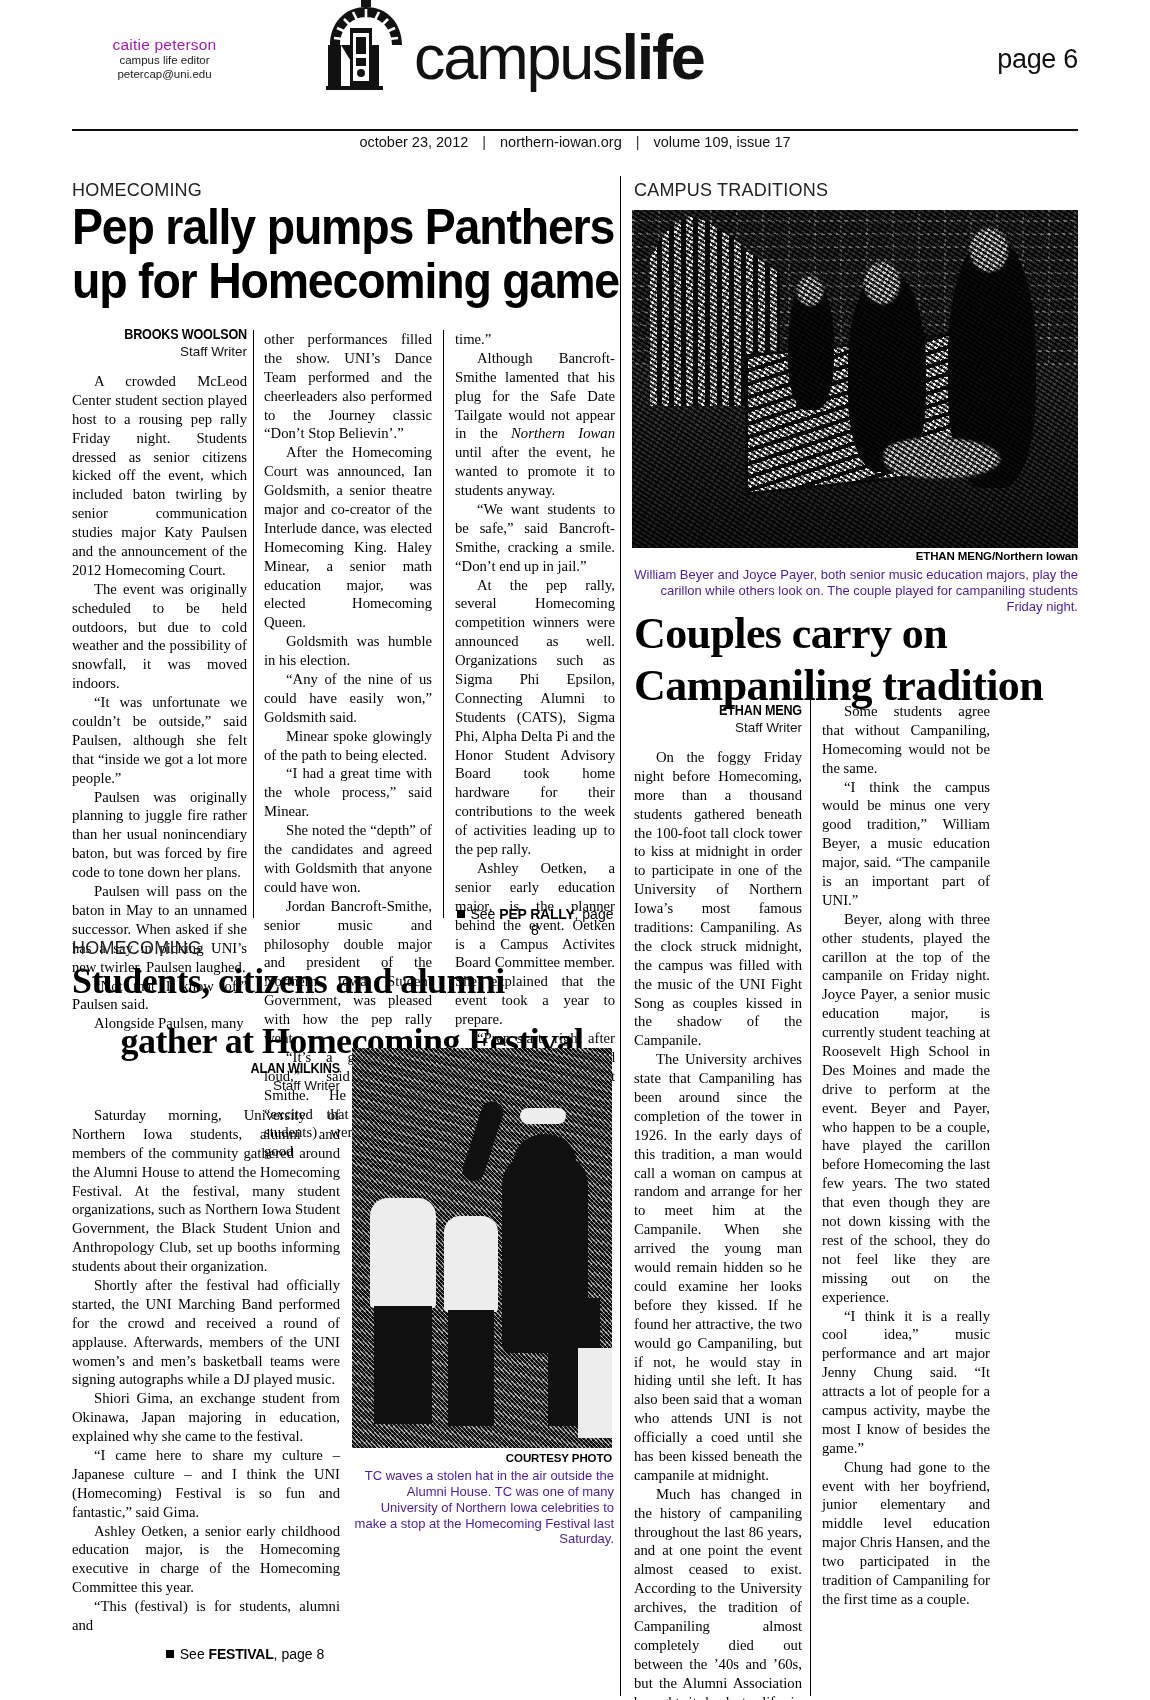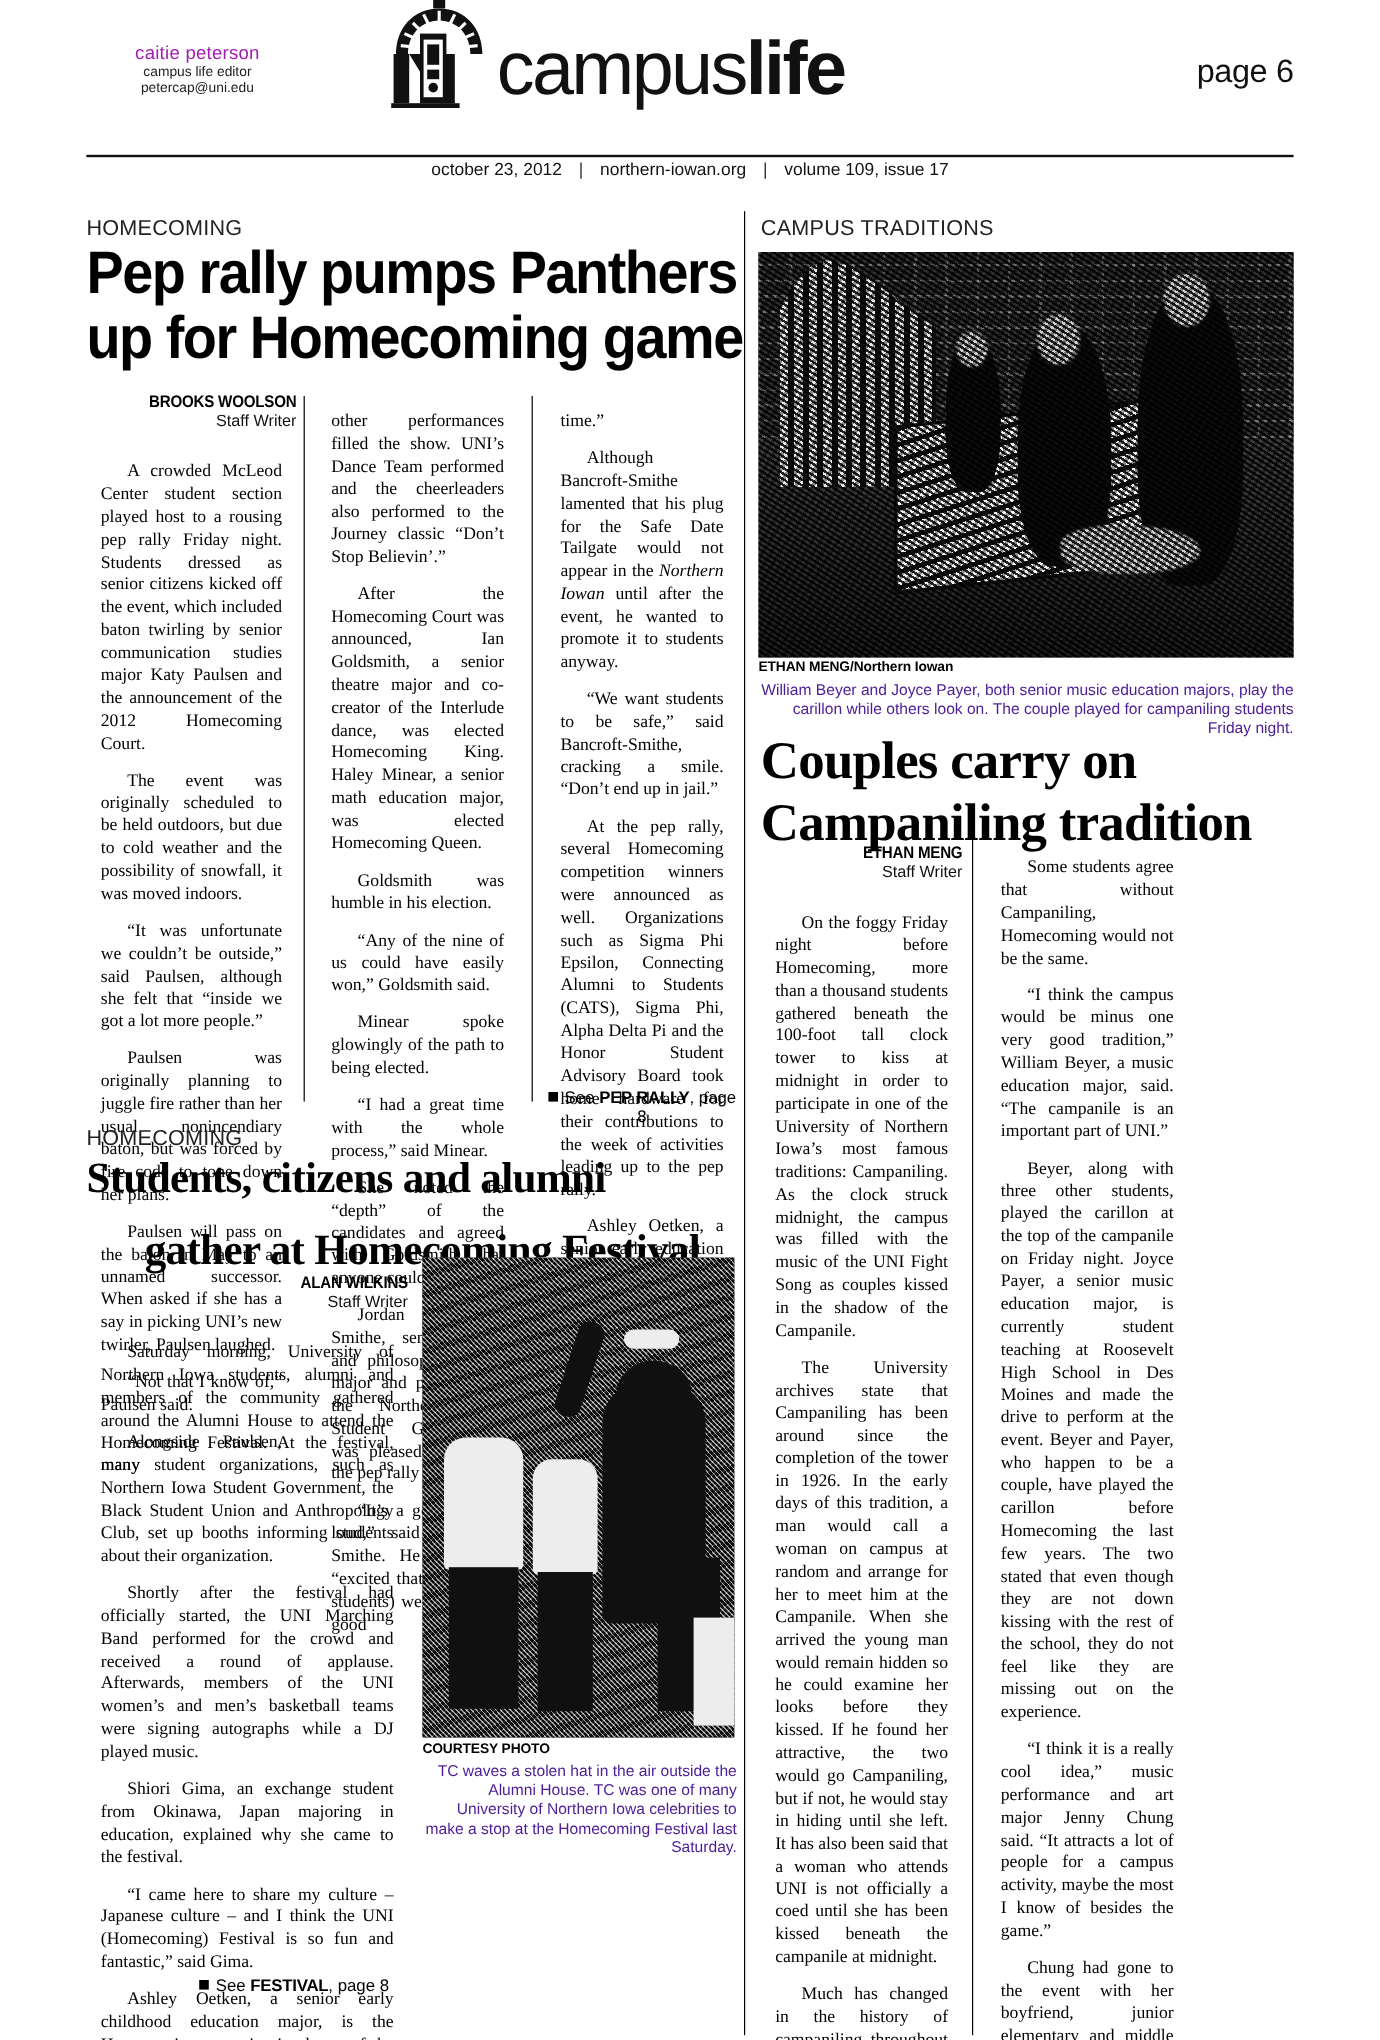--- a/index.html
+++ b/index.html
@@ -64,37 +64,37 @@
     font-weight:700; color:#000; line-height:1.0; letter-spacing:-.6px;
   }
   .byline { text-align:right; font-family:"Liberation Sans", sans-serif; }
   .byline .who {
     font-weight:700; font-size:14px; letter-spacing:-.2px;
     transform:scaleX(.9); transform-origin:right center; display:block;
   }
   .byline .role { font-size:13.5px; color:#111; }
 
   .col { font-size:14.7px; line-height:1.285; text-align:justify; hyphens:auto; }
-  .col p { margin:12px; text-indent:22px; }
+  .col p { margin:0; text-indent:22px; }
   .col p.noindent { text-indent:0; }
   .col em { font-style:italic; }
 
   .jump {
     font-family:"Liberation Sans", sans-serif; font-size:14px;
     text-align:center; color:#000;
   }
   .jump .sq {
     display:inline-block; width:8px; height:8px; background:#000;
     margin-right:6px; vertical-align:1px;
   }
   .jump b { font-weight:700; letter-spacing:-.2px; }
 
   .credit {
     font-family:"Liberation Sans", sans-serif; font-weight:700;
-    font-size:11.5px; text-align:left; letter-spacing:-.1px;
+    font-size:11.5px; text-align:right; letter-spacing:-.1px;
   }
   .caption {
     font-family:"Liberation Sans", sans-serif; font-size:13px;
     line-height:1.22; color:#4c1d95; text-align:right;
   }
 
   .vrule { position:absolute; width:0; border-left:1px solid #000; }
 
   
   .photo { position:absolute; overflow:hidden; background:#6e6e6e; }

